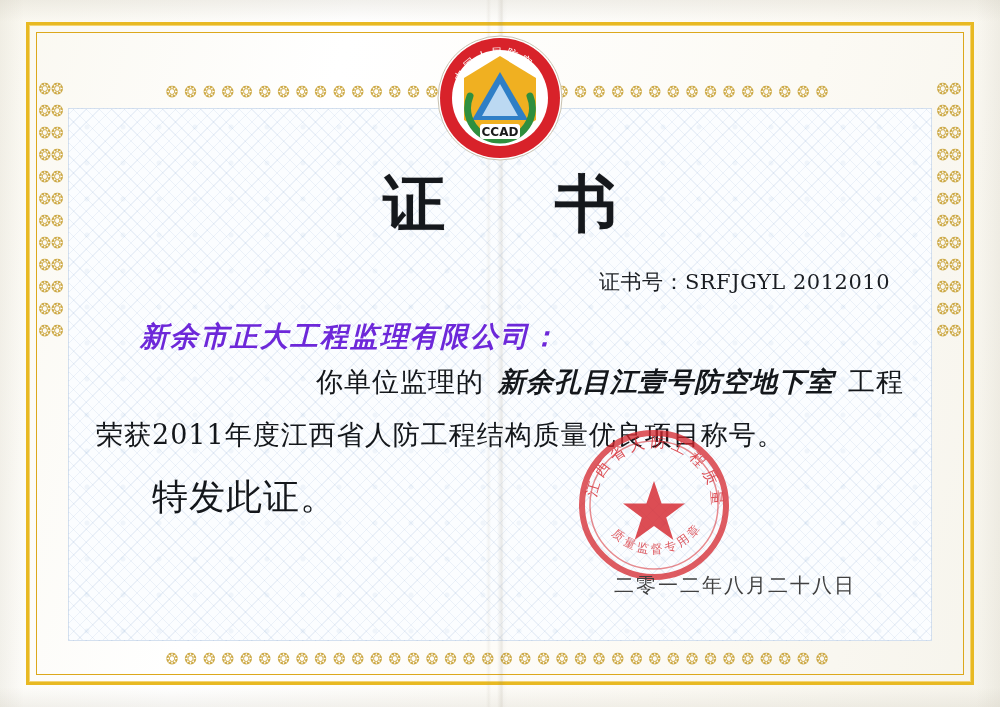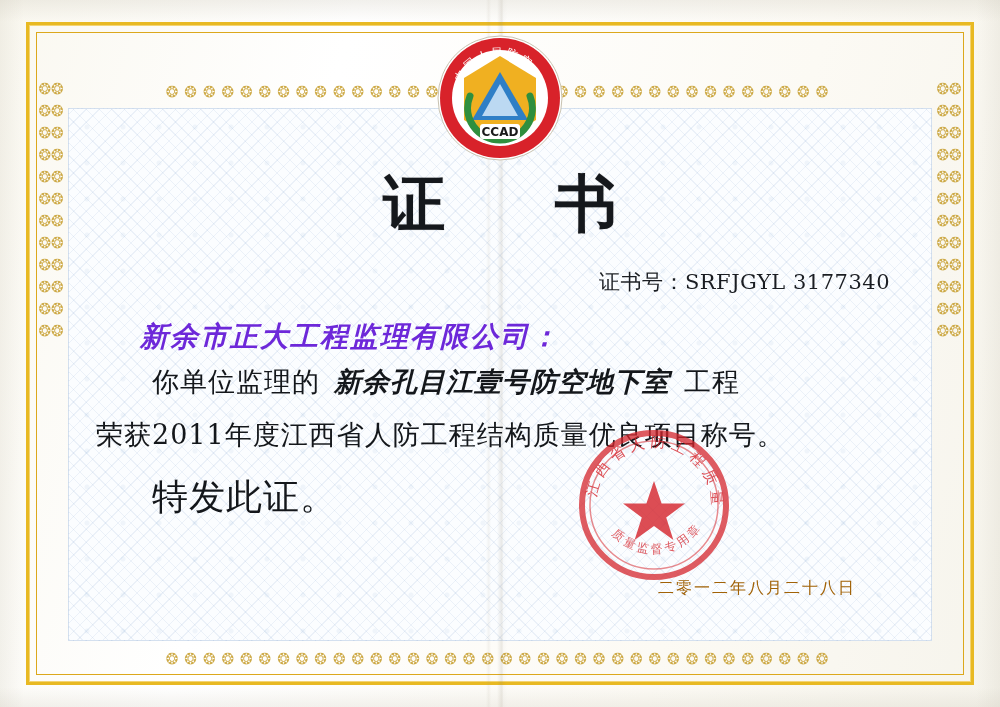--- a/index.html
+++ b/index.html
@@ -175,21 +175,21 @@
     padding-left: 44px;
   }
 
   .body-line {
     font-size: 27px;
     font-family: "DejaVu Serif", serif;
     color: #14171b;
     line-height: 1.95;
     letter-spacing: 1px;
   }
-  .body-line.indent { padding-left: 56px; }
+  .body-line.indent { padding-left: 56px; text-align: right; }
   .project-name {
     font-weight: 700;
     font-style: italic;
     padding: 0 14px;
   }
 
   .closing {
     font-size: 36px;
     font-family: "DejaVu Serif", serif;
     color: #14171b;
@@ -211,23 +211,23 @@
     right: 128px;
     bottom: 34px;
     width: 164px;
     height: 164px;
     opacity: 0.88;
   }
   .date {
     position: absolute;
     right: 8px;
     bottom: 22px;
-    font-size: 16px;
-    font-family: "DejaVu Serif", serif;
-    color: #a16207;
+    font-size: 20px;
+    font-family: "DejaVu Serif", serif;
+    color: #404040;
     letter-spacing: 2px;
     white-space: nowrap;
   }
 
   
   .edge-shade {
     position: absolute;
     inset: 0;
     pointer-events: none;
     background:
@@ -273,21 +273,21 @@
       <path d="M34 62 A 32 32 0 0 0 64 106 A 32 32 0 0 0 94 62" fill="none" stroke="#2f8f3e" stroke-width="7" stroke-linecap="round"></path>
       <rect x="44" y="90" width="40" height="15" rx="3" fill="#ffffff"></rect>
       <text x="64" y="102" text-anchor="middle" font-family="DejaVu Sans, sans-serif" font-size="12" font-weight="bold" fill="#1a1a1a">CCAD</text>
     </svg>
   </div>
 
   <div class="content">
 
     <div class="title">证 书</div>
 
-    <div class="cert-no">证书号：SRFJGYL 3177340</div>
+    <div class="cert-no">证书号：SRFJGYL 2012010</div>
 
     <div class="recipient">新余市正大工程监理有限公司：</div>
 
     <div class="body-line indent">
       <span>你单位监理的</span><span class="project-name">新余孔目江壹号防空地下室</span><span>工程</span>
     </div>
 
     <div class="body-line">荣获2011年度江西省人防工程结构质量优良项目称号。</div>
 
     <div class="closing">特发此证。</div>

